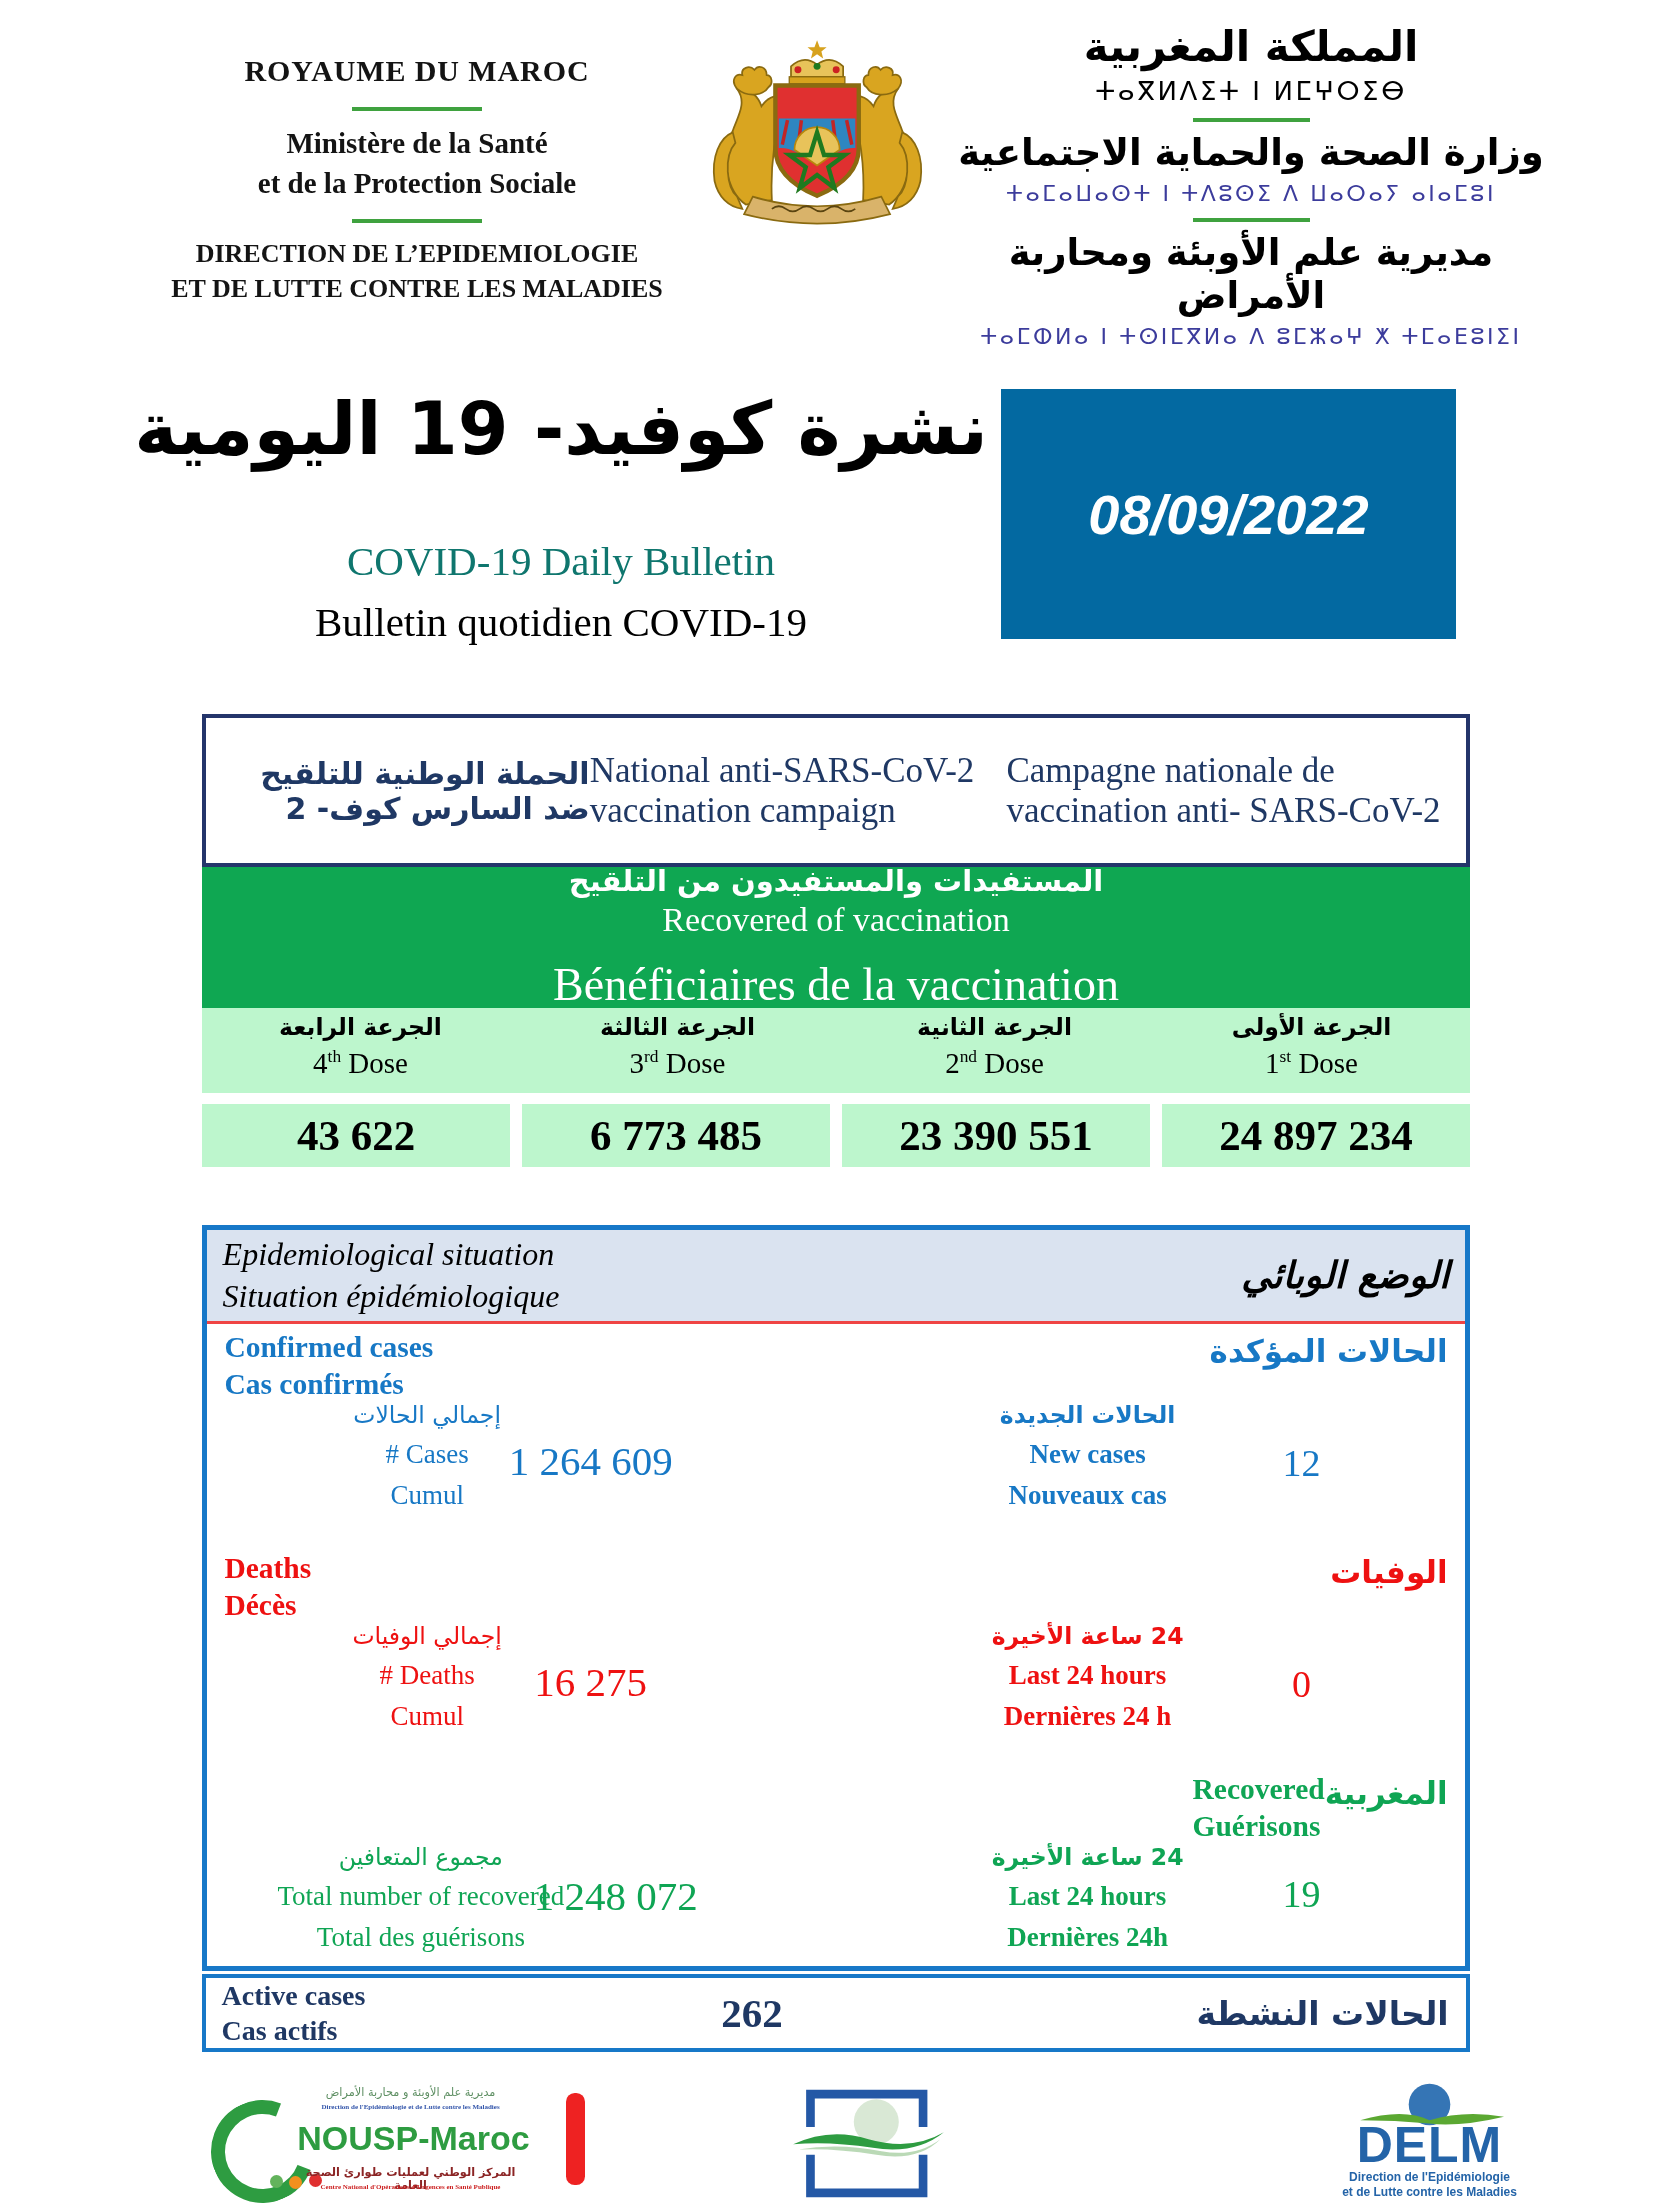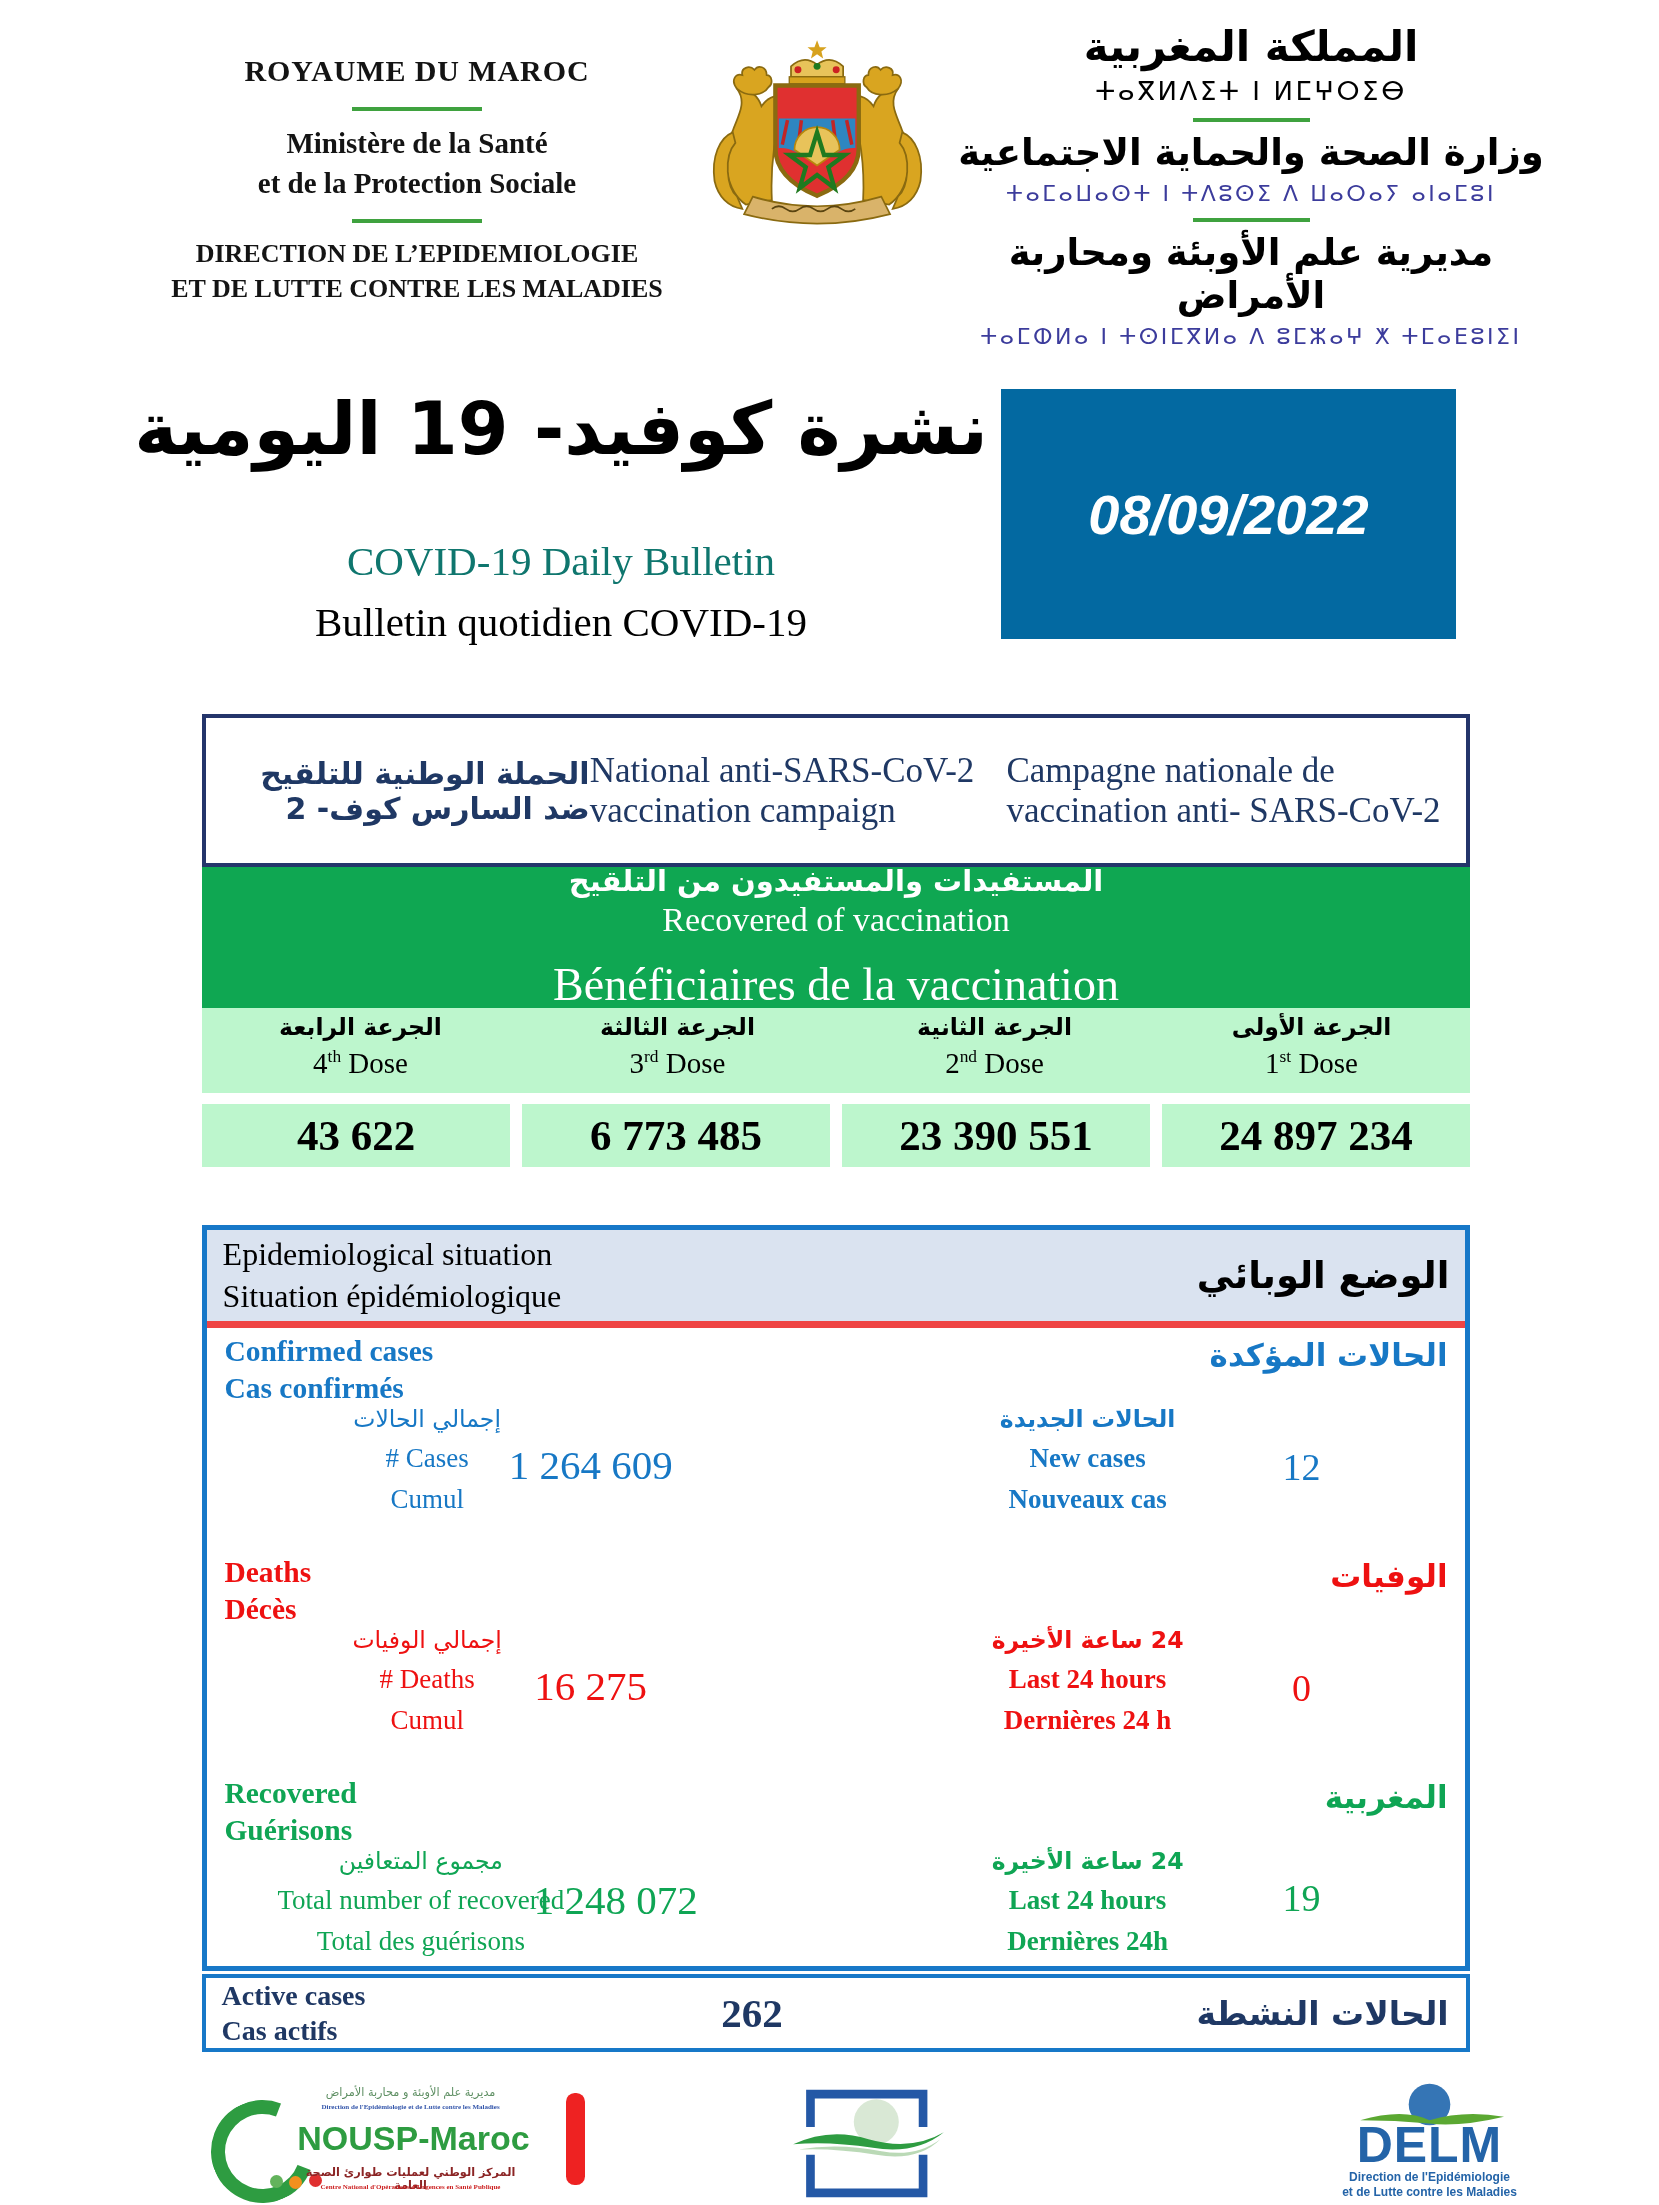--- a/index.html
+++ b/index.html
@@ -65,22 +65,22 @@
     flex:1; background:#BDF6CD; display:flex; align-items:center; justify-content:center;
     font-size:43px; font-weight:bold; color:#000;
   }
 
   
   .epi-box{
     left:202px; top:1225px; width:1268px; height:746px; box-sizing:border-box;
     border:5.2px solid #1778C8; background:#fff;
   }
   .epi-hdr{
-    height:91px; background:#DAE3F0; border-bottom:7px solid #ef4444;
-    display:flex; align-items:center; justify-content:space-between; padding:0 15.6px;
+    height:91px; background:#DAE3F0; border-bottom:3px solid #ef4444;
+    display:flex; align-items:center; justify-content:space-between; padding:0 15.6px;font-style:italic;
   }
   .epi-hdr .lt{font-size:32px; color:#000; line-height:1.3;}
   .epi-hdr .rt{font-size:37px; font-weight:bold; color:#000;}
   .sec-head{display:flex; justify-content:space-between; padding:5.2px 17.4px 0 17.4px; box-sizing:border-box;}
   .sec-head .lt{font-size:29.5px; font-weight:bold; line-height:1.25;}
   .sec-head .rt{font-size:31px; font-weight:bold; padding-top:3.5px;}
   .c-blue{color:#1778C5;}
   .c-red{color:#EE1111;}
   .c-green{color:#0FA554;}
   .c-navy{color:#1F3864;}
@@ -279,21 +279,21 @@
       </div>
       <div class="stat-big" style="left:23%; width:15%;">16 275</div>
       <div class="stat-labels boldlbl" style="left:56%; width:28%;">
         <div class="sa ar">24 ساعة الأخيرة</div>
         <div class="se">Last 24 hours</div>
         <div class="sf">Dernières 24 h</div>
       </div>
       <div class="stat-small" style="left:83%; width:8%;">0</div>
     </div>
 
-    <div class="sec-head c-green" style="height:75px;">
+    <div class="sec-head c-green" style="height:75px;justify-content:flex-end;">
       <div class="lt">
         <div>Recovered</div>
         <div>Guérisons</div>
       </div>
       <div class="rt ar">المغربية</div>
     </div>
     <div class="stat-row short c-green">
       <div class="stat-labels" style="left:2%; width:30%;">
         <div class="sa ar">مجموع المتعافين</div>
         <div class="se">Total number of recovered</div>

